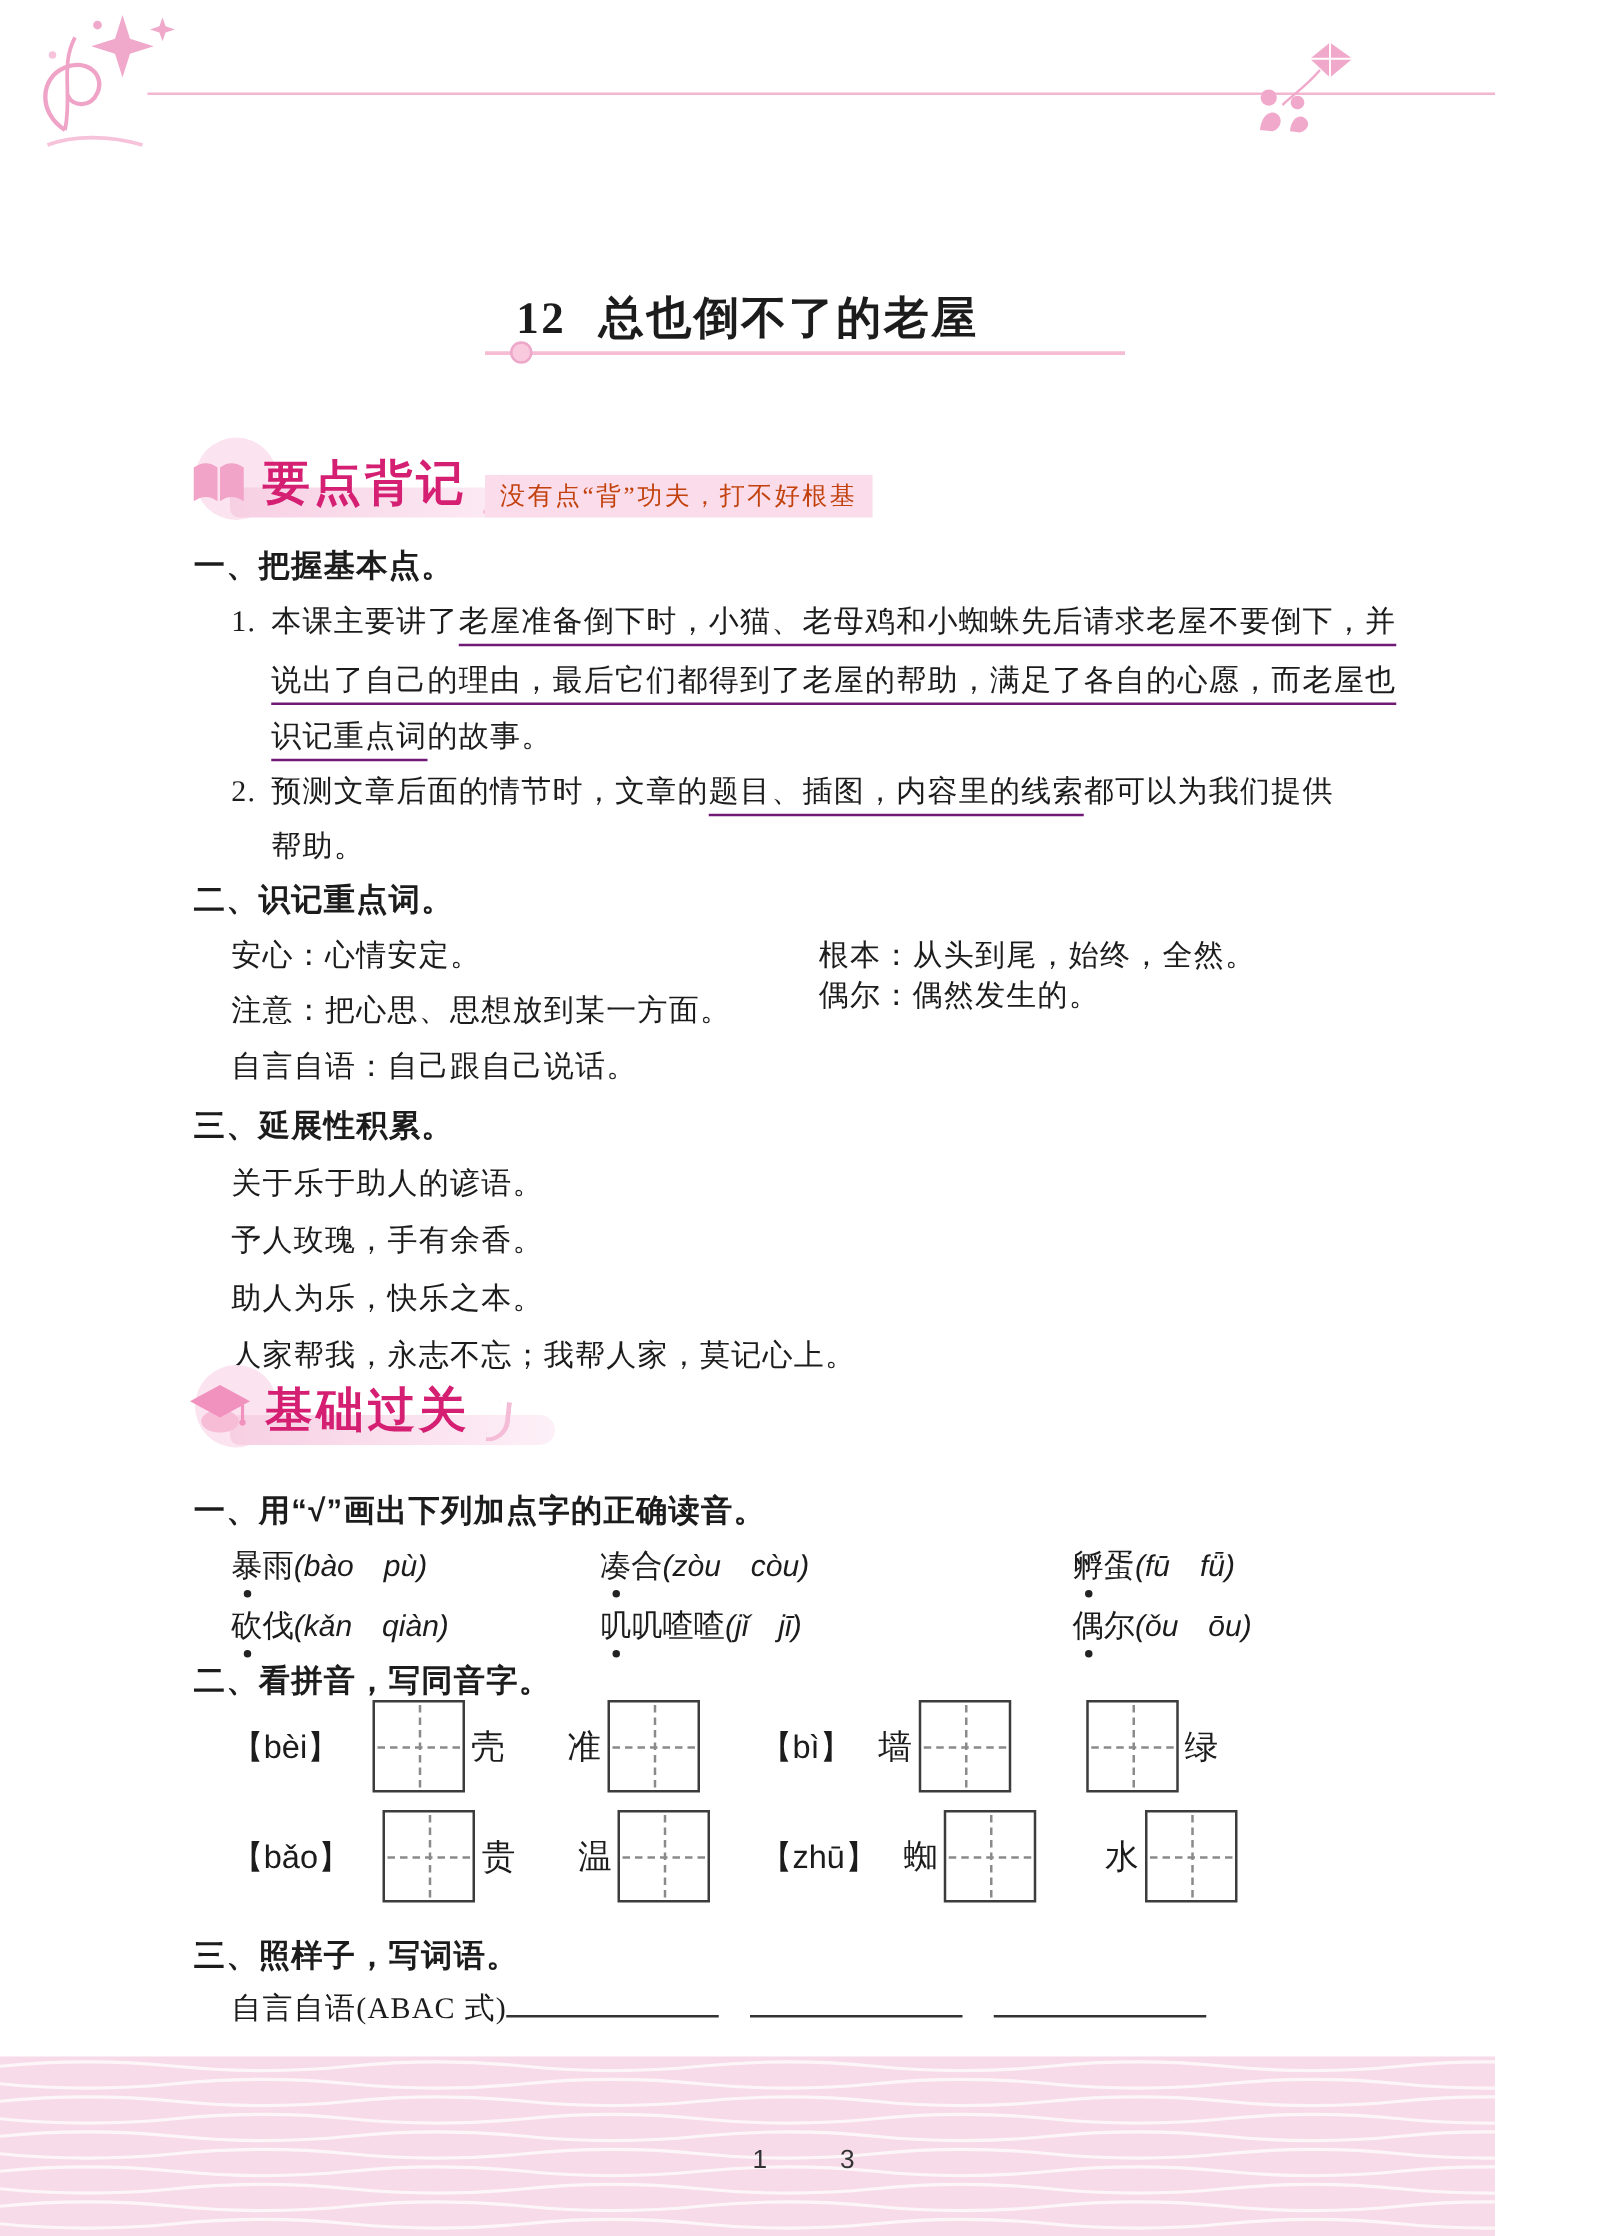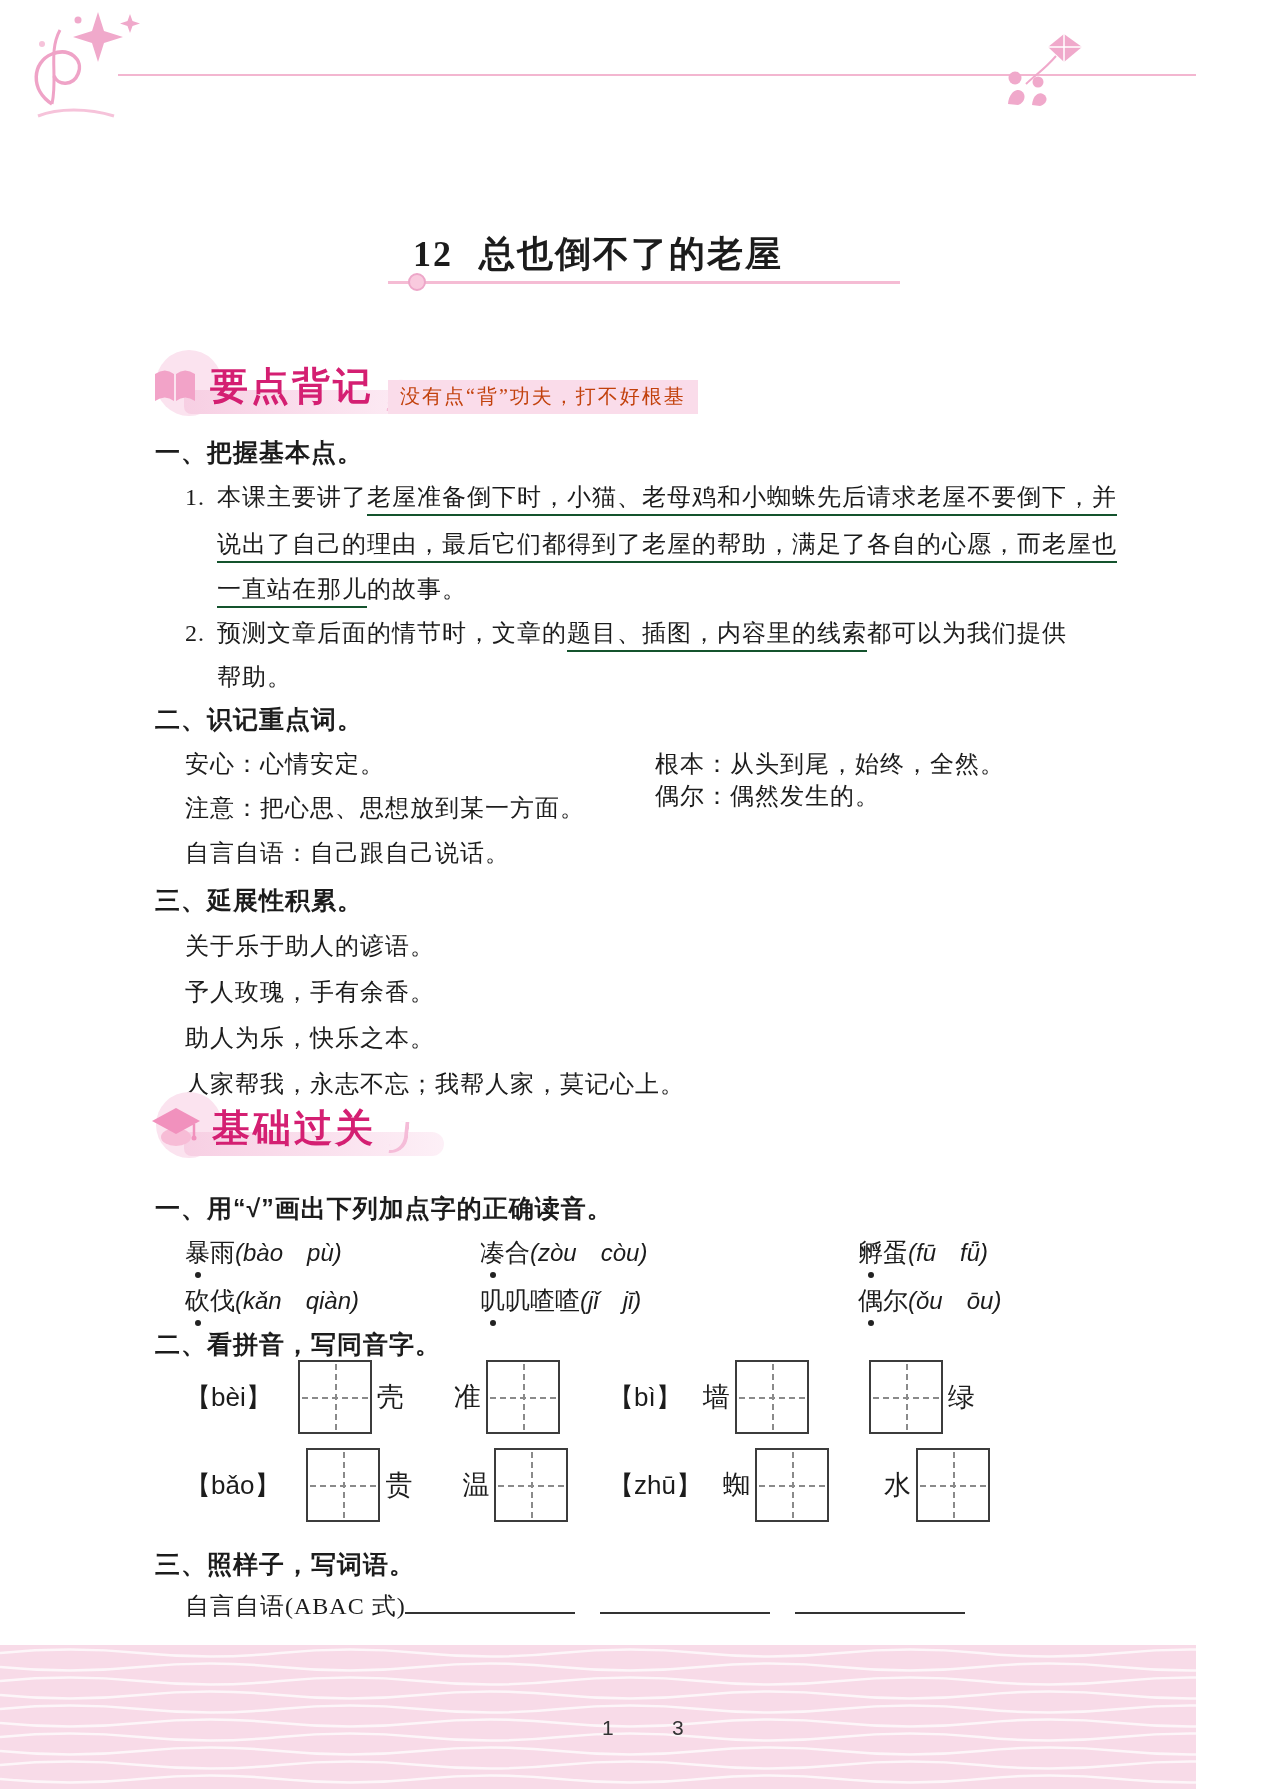--- a/index.html
+++ b/index.html
@@ -29,21 +29,21 @@
         border:0 solid #f5bcd8;border-right-width:4px;border-bottom-width:3px;
         border-radius:0 0 22px 0;transform:rotate(6deg);}
   .tagline{position:absolute;left:388px;top:380px;background:#fadcea;color:#c2410c;
         font-size:20px;padding:3px 12px 4px 12px;letter-spacing:2px;}
   
   .h{position:absolute;left:155px;font-family:"Liberation Sans","DejaVu Sans",sans-serif;
         font-weight:bold;font-size:25px;letter-spacing:1px;}
   .line{position:absolute;left:185px;font-size:24px;letter-spacing:1px;white-space:nowrap;}
   .line.indent{left:217px;}
   .line .num{display:inline-block;width:32px;}
-  .ans{border-bottom:2px solid #14532d;padding-bottom:4px;margin-top:19px;}
+  .ans{border-bottom:2px solid #701a75;padding-bottom:4px;margin-top:19px;}
   .col2{left:655px;}
   
   .py{position:absolute;font-size:25px;white-space:nowrap;}
   .py .pinyin{font-family:"Liberation Sans","DejaVu Sans",sans-serif;font-size:24px;font-style:italic;}
   .dot{position:relative;display:inline-block;}
   .dot::after{content:"";position:absolute;left:50%;bottom:-9px;transform:translateX(-50%);
         width:6px;height:6px;border-radius:50%;background:#222;}
   
   .hp-group{position:absolute;display:flex;align-items:center;height:78px;}
   .hp-label{font-family:"Liberation Sans","DejaVu Sans",sans-serif;font-size:26px;margin-right:16px;}
@@ -106,21 +106,21 @@
 
   <div class="h" style="top:436px;">一、把握基本点。</div>
 
   <div class="line" style="top:481px;">
     <span class="num">1.</span><span>本课主要讲了</span><span class="ans">老屋准备倒下时，小猫、老母鸡和小蜘蛛先后请求老屋不要倒下，并</span>
   </div>
   <div class="line indent" style="top:528px;">
     <span class="ans">说出了自己的理由，最后它们都得到了老屋的帮助，满足了各自的心愿，而老屋也</span>
   </div>
   <div class="line indent" style="top:573px;">
-    <span class="ans">一直站在那儿</span><span>的故事。</span>
+    <span class="ans">识记重点词</span><span>的故事。</span>
   </div>
   <div class="line" style="top:617px;">
     <span class="num">2.</span><span>预测文章后面的情节时，文章的</span><span class="ans">题目、插图，内容里的线索</span><span>都可以为我们提供</span>
   </div>
   <div class="line indent" style="top:661px;">帮助。</div>
 
   <div class="h" style="top:703px;">二、识记重点词。</div>
   <div class="line" style="top:748px;">安心：心情安定。</div>
   <div class="line col2" style="top:748px;">根本：从头到尾，始终，全然。</div>
   <div class="line" style="top:792px;">注意：把心思、思想放到某一方面。</div>

